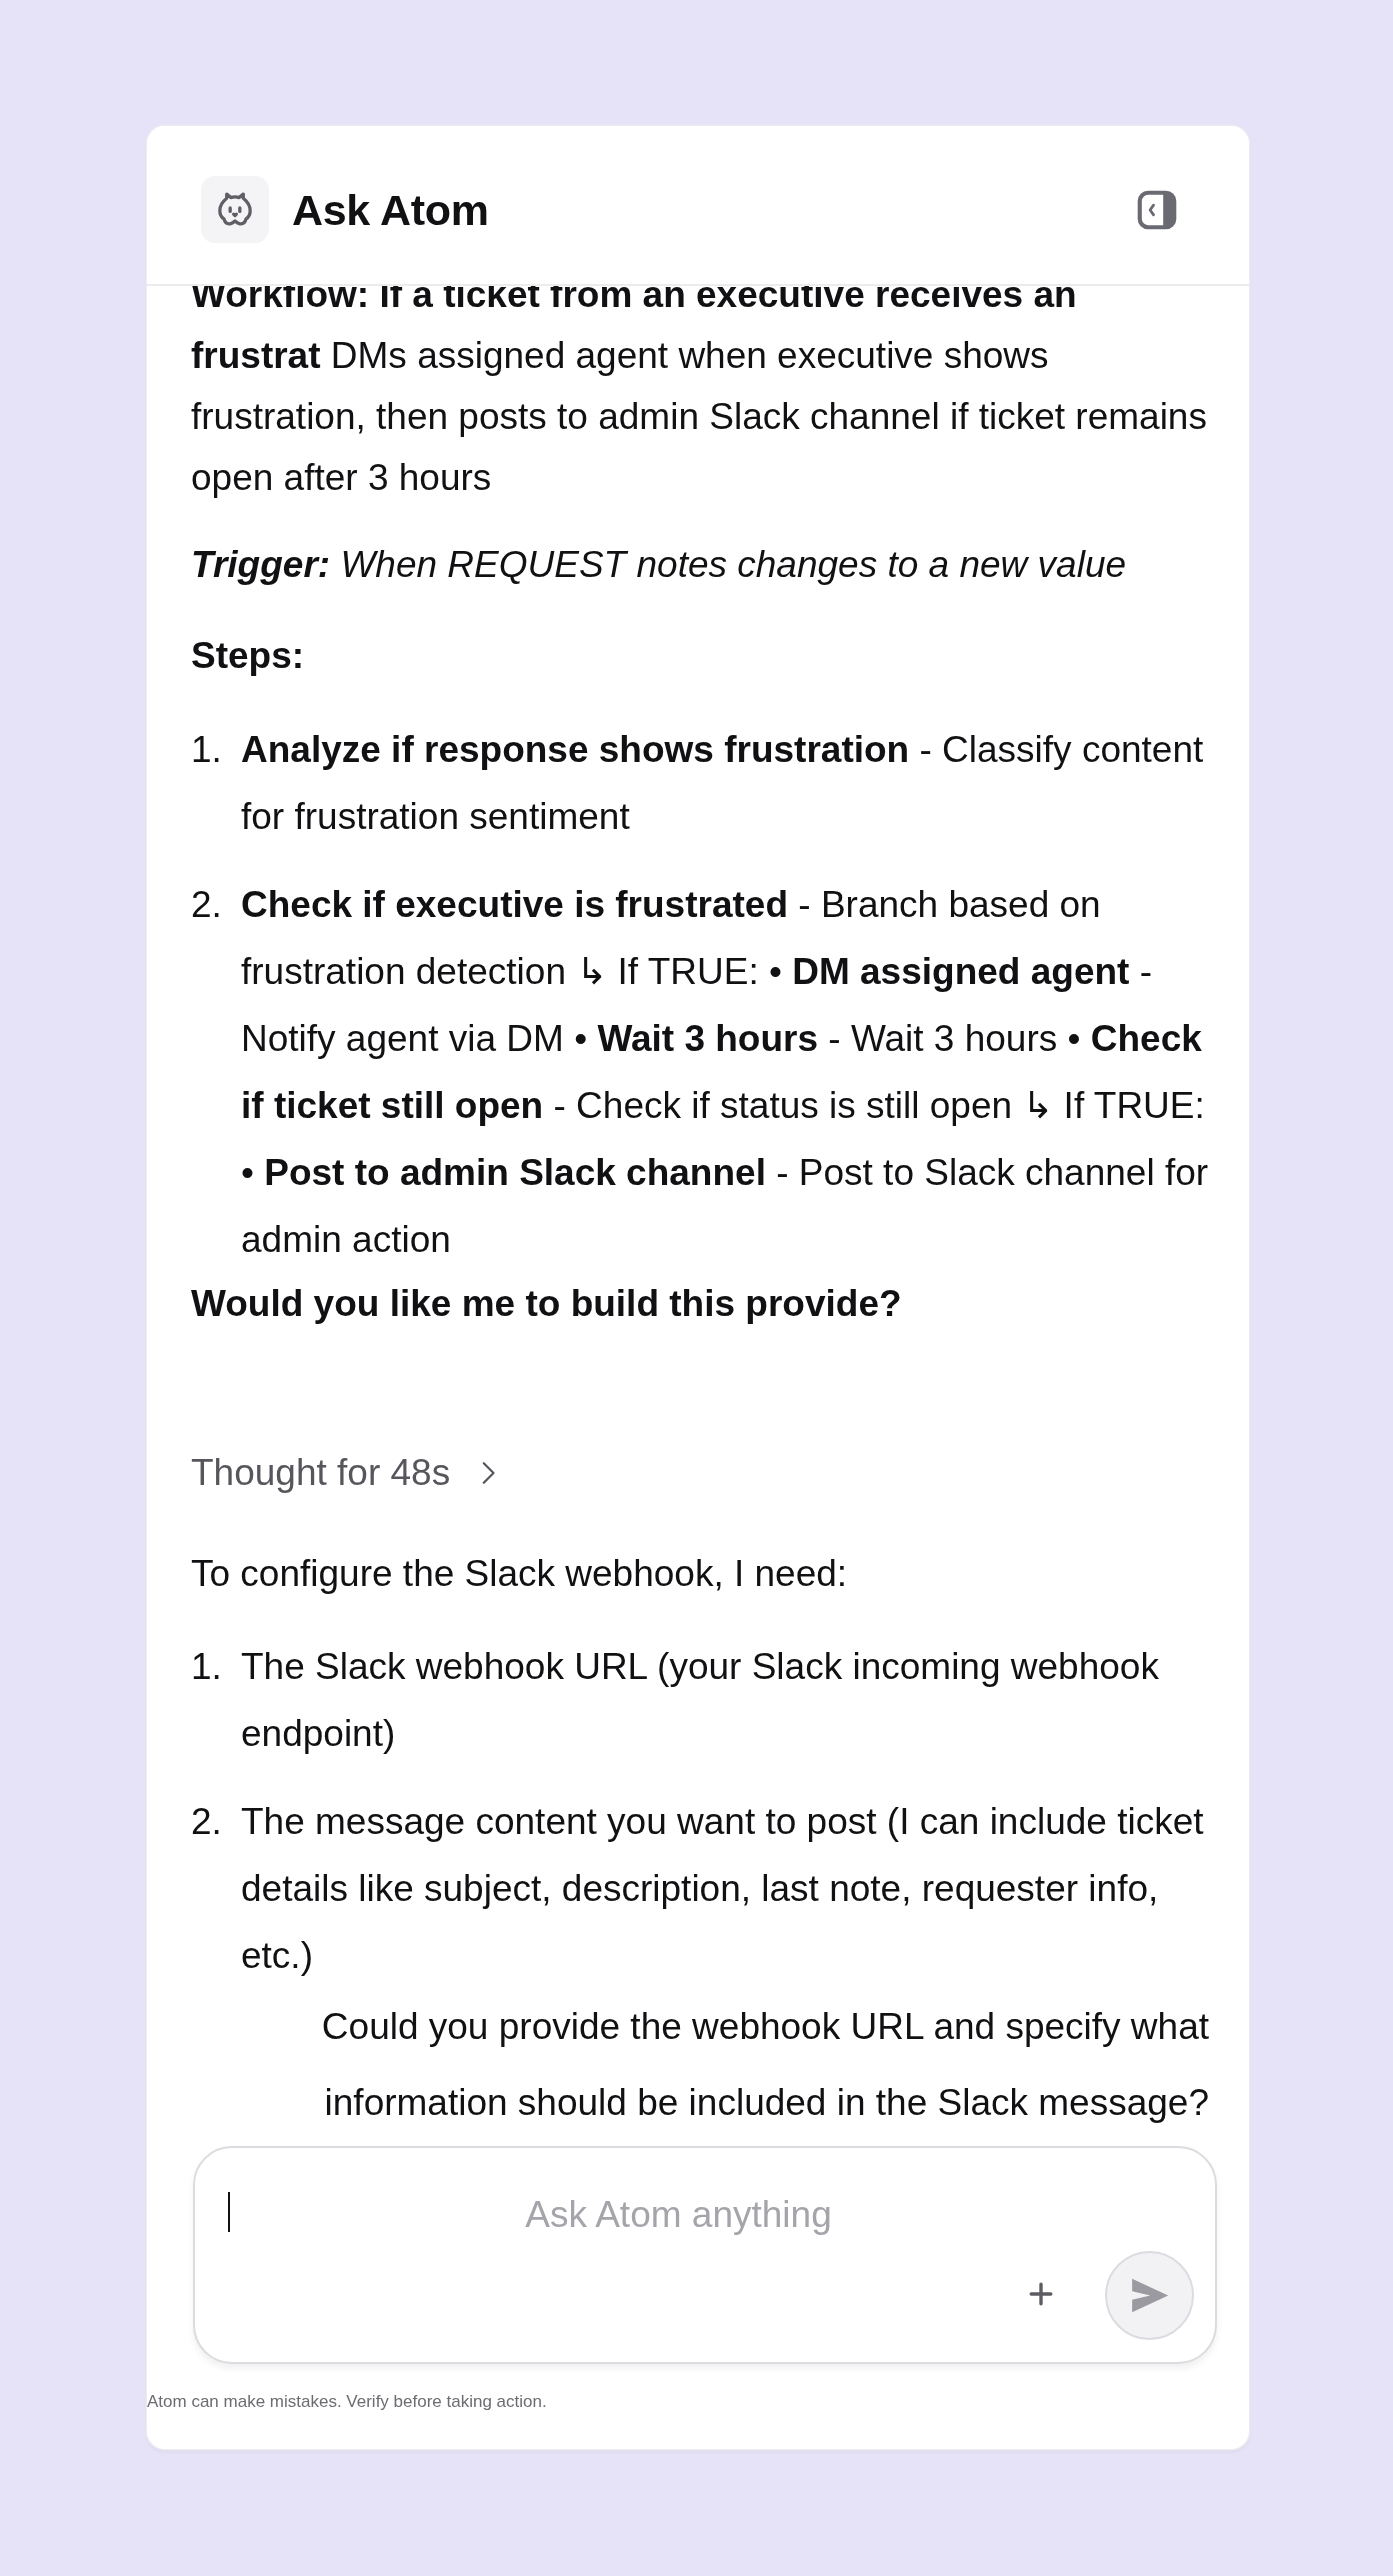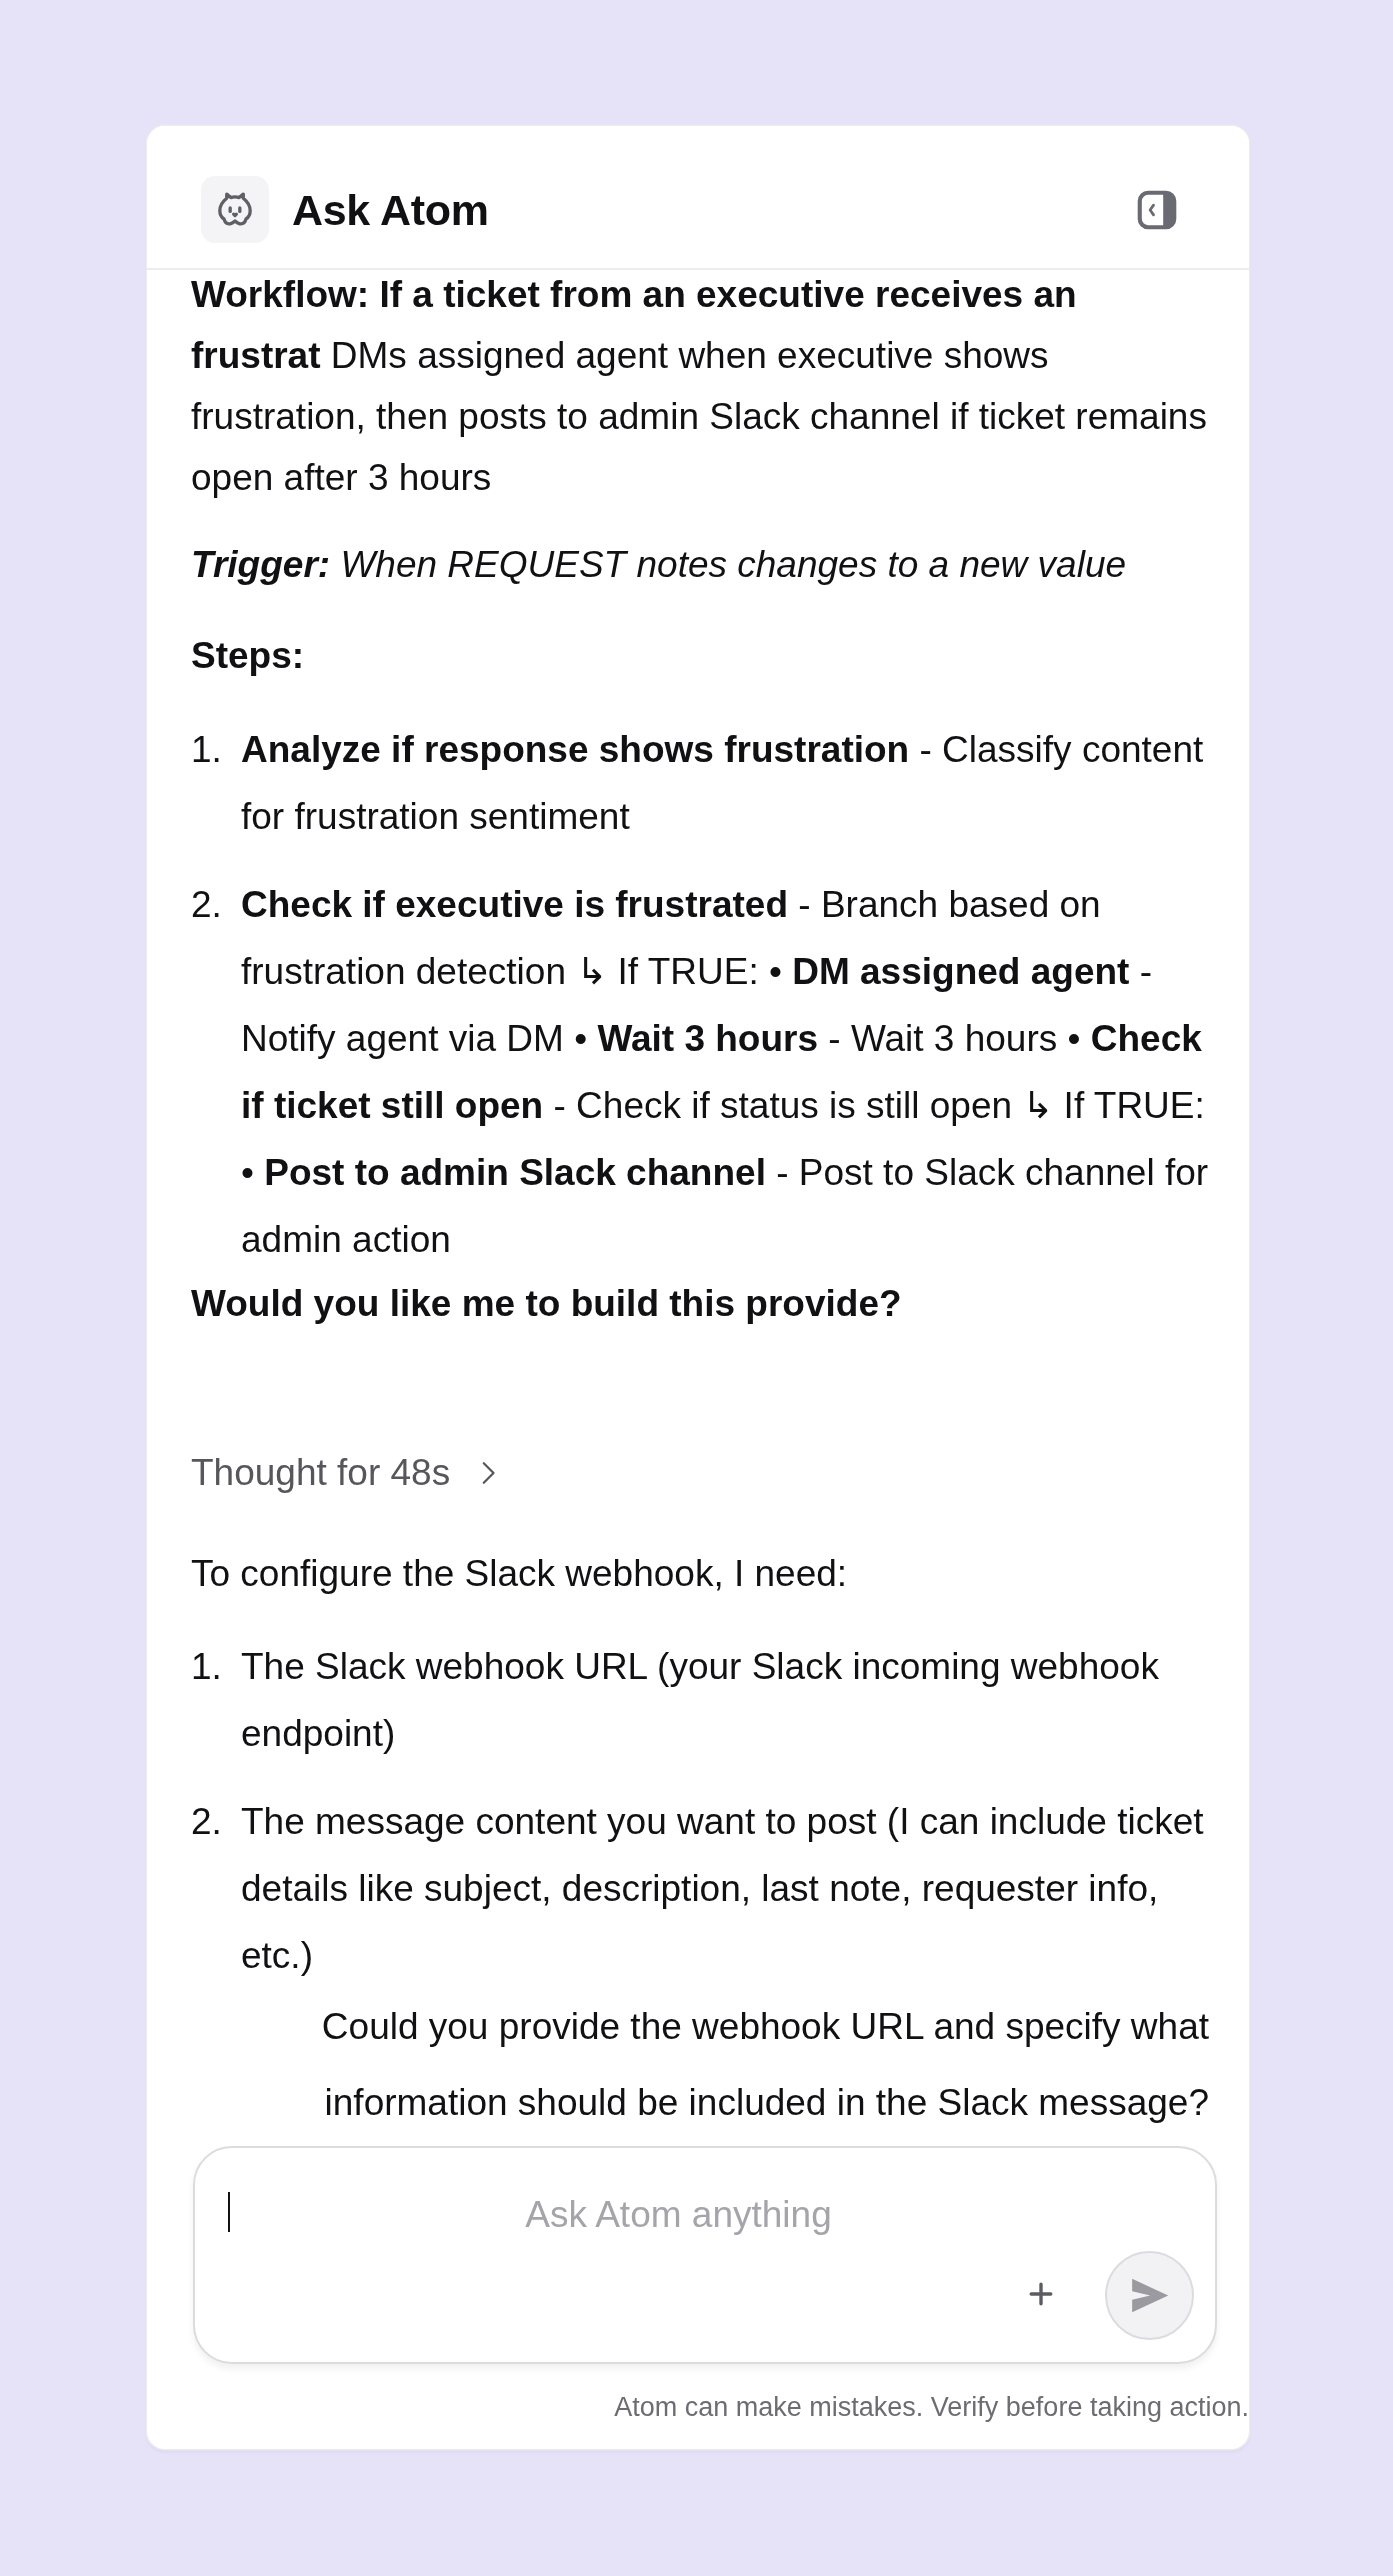--- a/index.html
+++ b/index.html
@@ -14,21 +14,21 @@
     position: absolute;
     left: 147px; top: 126px;
     width: 1102px; height: 2323px;
     background: #ffffff;
     border-radius: 18px;
     box-shadow: 0 0 0 1.4px #ececf0, 0 2.8px 4.2px rgba(0,0,0,0.05);
     overflow: hidden;
   }
   .header {
     position: absolute; left: 0; top: 0; right: 0;
-    height: 144px;
+    height: 160px;
     background: #fff;
     border-bottom: 2.1px solid #ececef;
     z-index: 5;
   }
   .logo-box {
     position: absolute; left: 54px; top: 50px;
     width: 68px; height: 67px;
     background: #f4f4f7;
     border-radius: 14px;
     display: flex; align-items: center; justify-content: center;
@@ -98,22 +98,22 @@
     position: absolute; left: 910px; top: 103px;
     width: 89px; height: 89px;
     border-radius: 50%;
     background: #f2f2f4;
     border: 2.1px solid #dcdce0;
     display: flex; align-items: center; justify-content: center;
     cursor: pointer;
   }
   .disclaimer {
     position: absolute; left: 0; right: 0; top: 2266px;
-    text-align: right;
-    font-size: 27px; color: #6c6c72;
+    text-align: left;
+    font-size: 17px; color: #6c6c72;
   }
 </style>
 </head>
 <body>
 
 <div class="panel">
 
   <div class="header">
     <div class="logo-box">
       <svg width="42" height="40" viewBox="0 0 30 29" fill="none" stroke="#5f5f66" stroke-width="2.4" stroke-linejoin="round" stroke-linecap="round">

